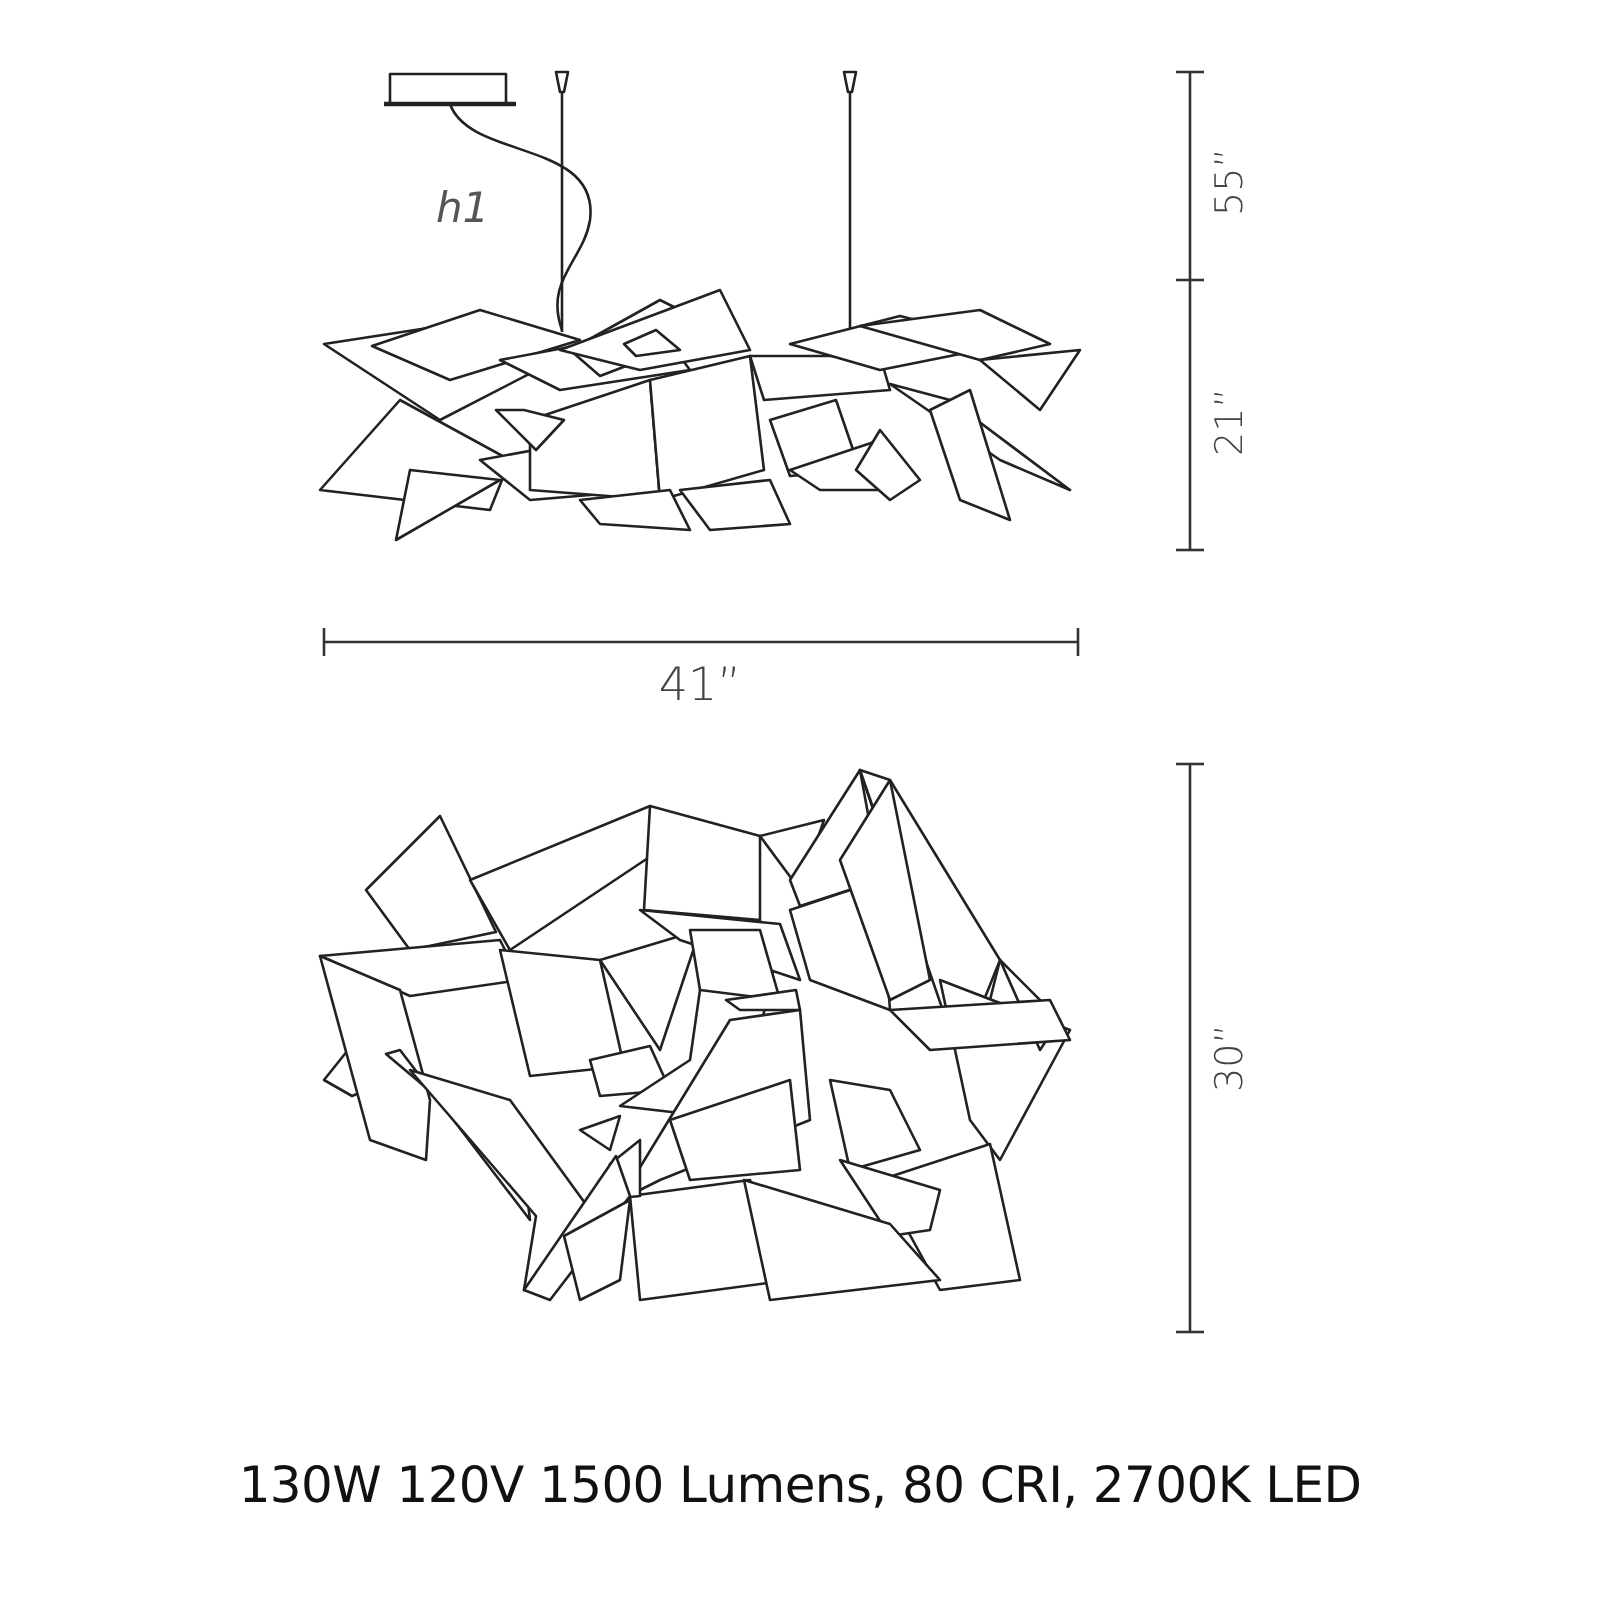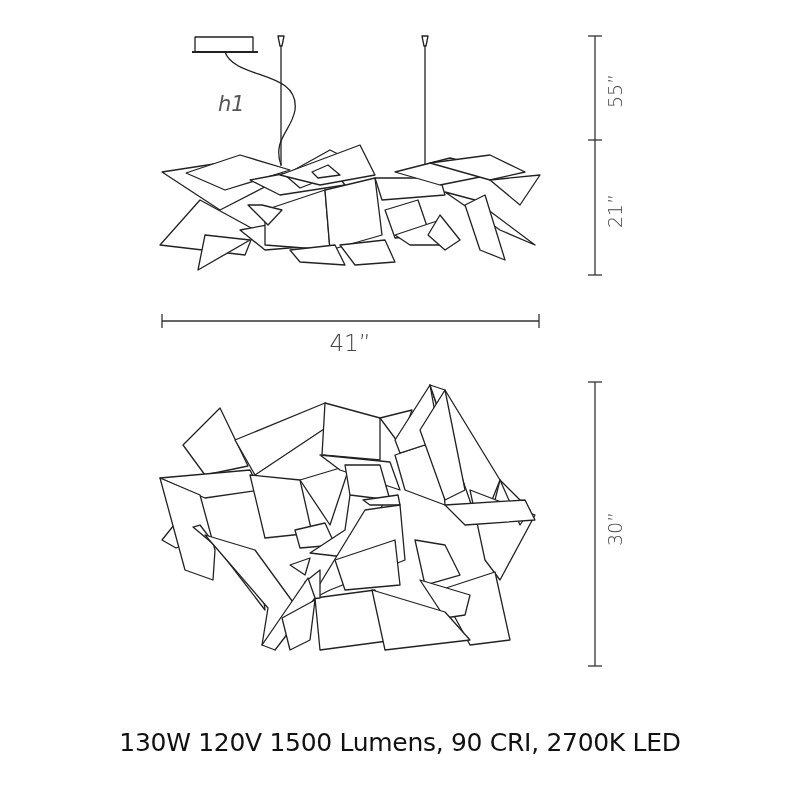--- a/index.html
+++ b/index.html
@@ -115,14 +115,14 @@
       <polygon points="290,565 310,558 305,575"></polygon>
     </g>
   </svg>
 
   <span class="label h1-label">h1</span>
   <span class="label dim-v dim-55">55”</span>
   <span class="label dim-v dim-21">21”</span>
   <span class="label dim-h">41”</span>
   <span class="label dim-v dim-30">30”</span>
 
-  <div class="specs">130W 120V 1500 Lumens, 90 CRI, 2700K LED</div>
+  <div class="specs">130W 120V 1500 Lumens, 80 CRI, 2700K LED</div>
 </div>
 
 </body></html>

